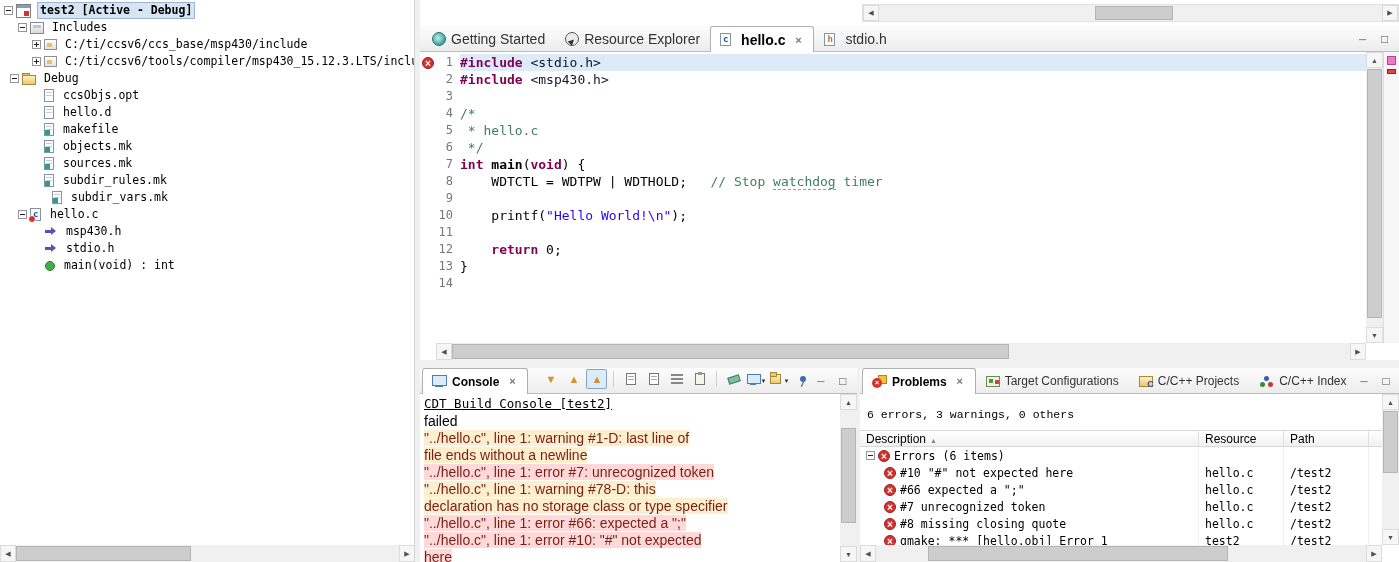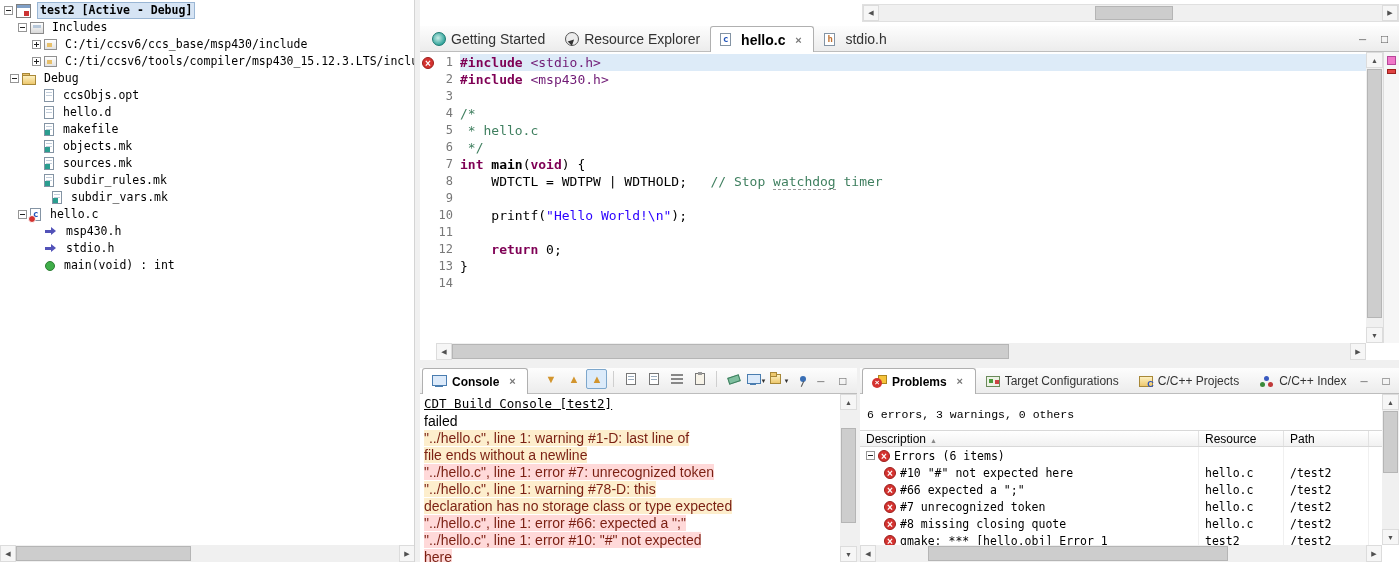--- a/index.html
+++ b/index.html
@@ -114,21 +114,21 @@
   #code-lines{position:absolute;left:0;top:0;right:33px;bottom:0;padding-top:2px;
       font-family:"DejaVu Sans Mono",monospace;font-size:13px}
   .code-row{display:flex;height:17px;line-height:17px}
   .gutter{width:16px;flex:none;display:flex;align-items:center}
   .gutter .ic-error{width:12px;height:12px;margin-left:2px}
   .lnum{width:24px;flex:none;text-align:right;padding-right:7px;color:#787878;font-size:12px}
   .ltext{flex:1;white-space:pre;overflow:hidden}
   .code-row.current .ltext{background:#ddebf8}
   .tk-dir,.tk-kw{color:#7f0055;font-weight:bold}
   .tk-func{font-weight:bold}
-  .tk-hdr{color:#701a75}
+  .tk-hdr{color:#0f172a}
   .tk-str{color:#2a00ff}
   .tk-com{color:#3f7f5f}
   .tk-misspell{border-bottom:1px dashed #9a9a9a}
   #overview-ruler{position:absolute;right:0;top:0;width:16px;bottom:0;background:#f6f6f6;border-left:1px solid #ddd}
   .ovmark{position:absolute;left:3px;width:9px}
   .ovmark.pink{top:4px;height:9px;background:#f078c8;border:1px solid #b8459a}
   .ovmark.red{top:17px;height:5px;background:#e04343;border:1px solid #9c1f1c}
 
   
   #console-body{position:absolute;left:0;top:26px;right:0;bottom:0;background:#fff;overflow:hidden}
@@ -492,21 +492,21 @@
       </div>
     </div>
     <div id="console-body">
       <div id="console-header">CDT Build Console [test2]</div>
       <div id="console-lines">
           <div class="cline"><span class="cl-plain">failed</span></div>
           <div class="cline"><span class="cl-warning">"../hello.c", line 1: warning #1-D: last line of</span></div>
           <div class="cline"><span class="cl-warning">file ends without a newline</span></div>
           <div class="cline"><span class="cl-error">"../hello.c", line 1: error #7: unrecognized token</span></div>
           <div class="cline"><span class="cl-warning">"../hello.c", line 1: warning #78-D: this</span></div>
-          <div class="cline"><span class="cl-warning">declaration has no storage class or type expected</span></div>
+          <div class="cline"><span class="cl-warning">declaration has no storage class or type specifier</span></div>
           <div class="cline"><span class="cl-error">"../hello.c", line 1: error #66: expected a ";"</span></div>
           <div class="cline"><span class="cl-error">"../hello.c", line 1: error #10: "#" not expected</span></div>
           <div class="cline"><span class="cl-error">here</span></div>
         </div>
       <div id="console-vscroll" class="sb sb-v">
         <span class="sb-btn u"></span>
         <span class="sb-track">
           <span class="sb-thumb" style="top:18px;height:95px"></span>
         </span>
         <span class="sb-btn d"></span>

